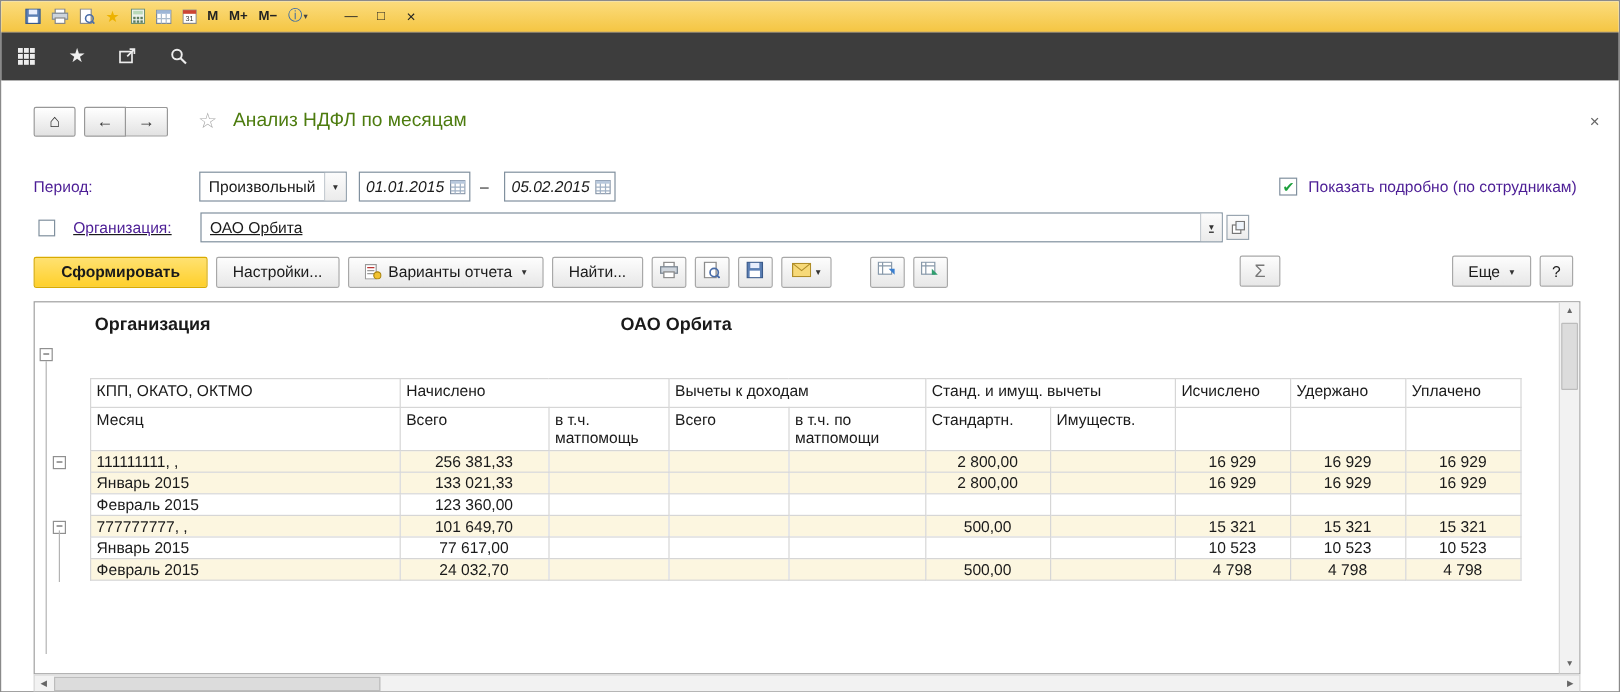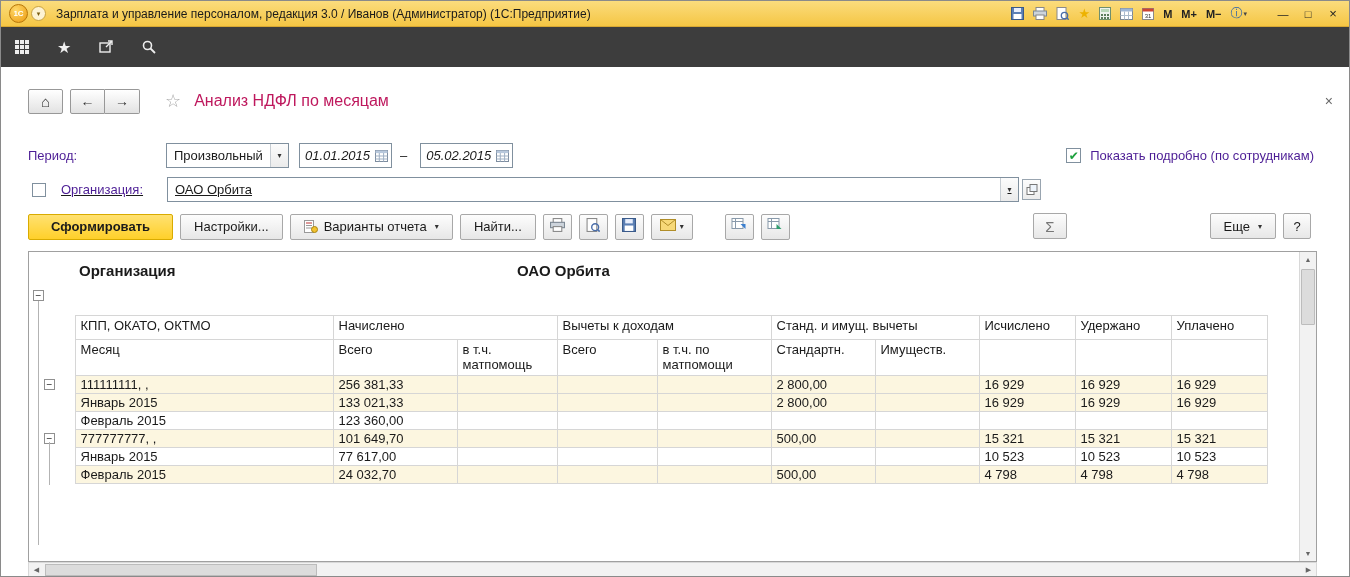--- a/index.html
+++ b/index.html
@@ -27,21 +27,21 @@
   .abtn{display:flex;align-items:center;justify-content:center;}
   .appbar .star{color:#f0f0f0;font-size:16px;}
 
   
   .navrow{position:absolute;top:86px;left:27px;right:16px;height:28px;display:flex;align-items:center;}
   .navbtn{height:25px;width:35px;border:1px solid #989898;background:linear-gradient(#ffffff,#e2e2e2);display:flex;align-items:center;justify-content:center;font-size:14px;color:#333;border-radius:2px;box-sizing:border-box;}
   .nav-home{margin-right:7px;font-size:15px;}
   .nav-back{border-radius:2px 0 0 2px;}
   .nav-fwd{border-left:0;border-radius:0 2px 2px 0;}
   .nav-star{margin:0 13px 0 25px;color:#a8a8a8;font-size:18px;}
-  .page-title{font-size:16px;color:#be185d;}
+  .page-title{font-size:16px;color:#4d7c0f;}
   .nav-close{margin-left:auto;color:#666;font-size:14px;}
 
   
   .row-period{position:absolute;top:142px;left:27px;right:35px;height:25px;display:flex;align-items:center;}
   .period-lbl{width:138px;}
   .combo,.datefield{height:25px;border:1px solid #80909e;background:#fff;display:flex;align-items:center;box-sizing:border-box;}
   .period-type{width:123px;}
   .combo-val{flex:1;padding:0 7px;white-space:nowrap;overflow:hidden;}
   .combo-dd{width:18px;height:100%;border-left:1px solid #c6ccd2;background:linear-gradient(#fcfcfc,#ebebeb);display:flex;align-items:center;justify-content:center;font-size:8px;color:#333;box-sizing:border-box;}
   .datefield{width:93px;margin-left:10px;font-style:italic;}
@@ -77,21 +77,21 @@
   .sheet{position:absolute;left:0;top:0;right:17px;bottom:0;overflow:hidden;}
   .r-org{margin:10px 0 0 50px;display:flex;font-size:15px;font-weight:bold;}
   .r-org-label{width:438px;}
   .r-title{margin:32px 0 0 50px;font-size:17px;font-weight:bold;}
   table.grid{border-collapse:collapse;table-layout:fixed;margin-top:36px;}
   .grid td{border:1px solid #d6d6d6;vertical-align:top;text-align:left;padding:2px 5px;font-size:13px;overflow:hidden;box-sizing:border-box;}
   .grid td.tree-cell{border:none;background:#fff;padding:0;}
   .grid tr.h1 td{height:24px;white-space:nowrap;}
   .grid tr.h2 td{height:36px;white-space:normal;}
   .grid tbody td{height:18px;padding:1px 5px;white-space:nowrap;}
-  .grid td.c-num{text-align:left;margin-left:40px;}
+  .grid td.c-num{text-align:center;margin-left:40px;}
   .grid tr.shaded td{background:#fcf6e0;}
   .grid tr.shaded td.tree-cell{background:#fff;}
   .grid td.c-month{}
   .expander{display:inline-block;width:11px;height:11px;border:1px solid #909090;background:#fff;color:#222;font-size:10px;line-height:9px;text-align:center;margin:3px 0 0 15px;box-sizing:border-box;}
   .tree-box-top{position:absolute;left:4px;top:38px;width:11px;height:11px;border:1px solid #909090;background:#fff;color:#222;font-size:10px;line-height:9px;text-align:center;z-index:6;box-sizing:border-box;}
   .tree-line-main{position:absolute;left:9px;top:49px;width:1px;height:244px;background:#b3b3b3;z-index:5;}
   .tree-line-l2{position:absolute;left:20px;top:190px;width:1px;height:43px;background:#b3b3b3;z-index:5;}
   .vscroll{position:absolute;top:0;right:0;bottom:0;width:17px;background:#f2f2f2;border-left:1px solid #d8d8d8;box-sizing:border-box;}
   .vs-btn{height:15px;display:flex;align-items:center;justify-content:center;font-size:7px;color:#666;}
   .vs-down{position:absolute;bottom:0;left:0;right:0;}
@@ -101,25 +101,20 @@
   .hs-thumb{width:272px;height:12px;background:#dcdcdc;border:1px solid #bcbcbc;margin-left:1px;box-sizing:border-box;flex:none;}
   .hs-right{margin-left:auto;}
   .lbl{color:#4c1d95;}
 </style>
 </head>
 <body>
 
 <div class="window">
 
   <div class="titlebar">
-    <div class="tb-left">
-      <span class="logo-circle">1С</span>
-      <span class="menu-circle">▾</span>
-      <span class="tb-title">Зарплата и управление персоналом, редакция 3.0 / Иванов (Администратор)  (1С:Предприятие)</span>
-    </div>
     <div class="tb-right">
       <span class="tb-btn">
           <svg width="13" height="13" viewBox="0 0 13 13">
             <rect x="0.5" y="0.5" width="12" height="12" fill="#5b7fb4" stroke="#3a5a8a"></rect>
             <rect x="3" y="1" width="7" height="4" fill="#e8eefc"></rect>
             <rect x="2.5" y="7" width="8" height="5" fill="#fff"></rect>
           </svg>
         </span>
       <span class="tb-btn">
           <svg width="14" height="13" viewBox="0 0 14 13">

